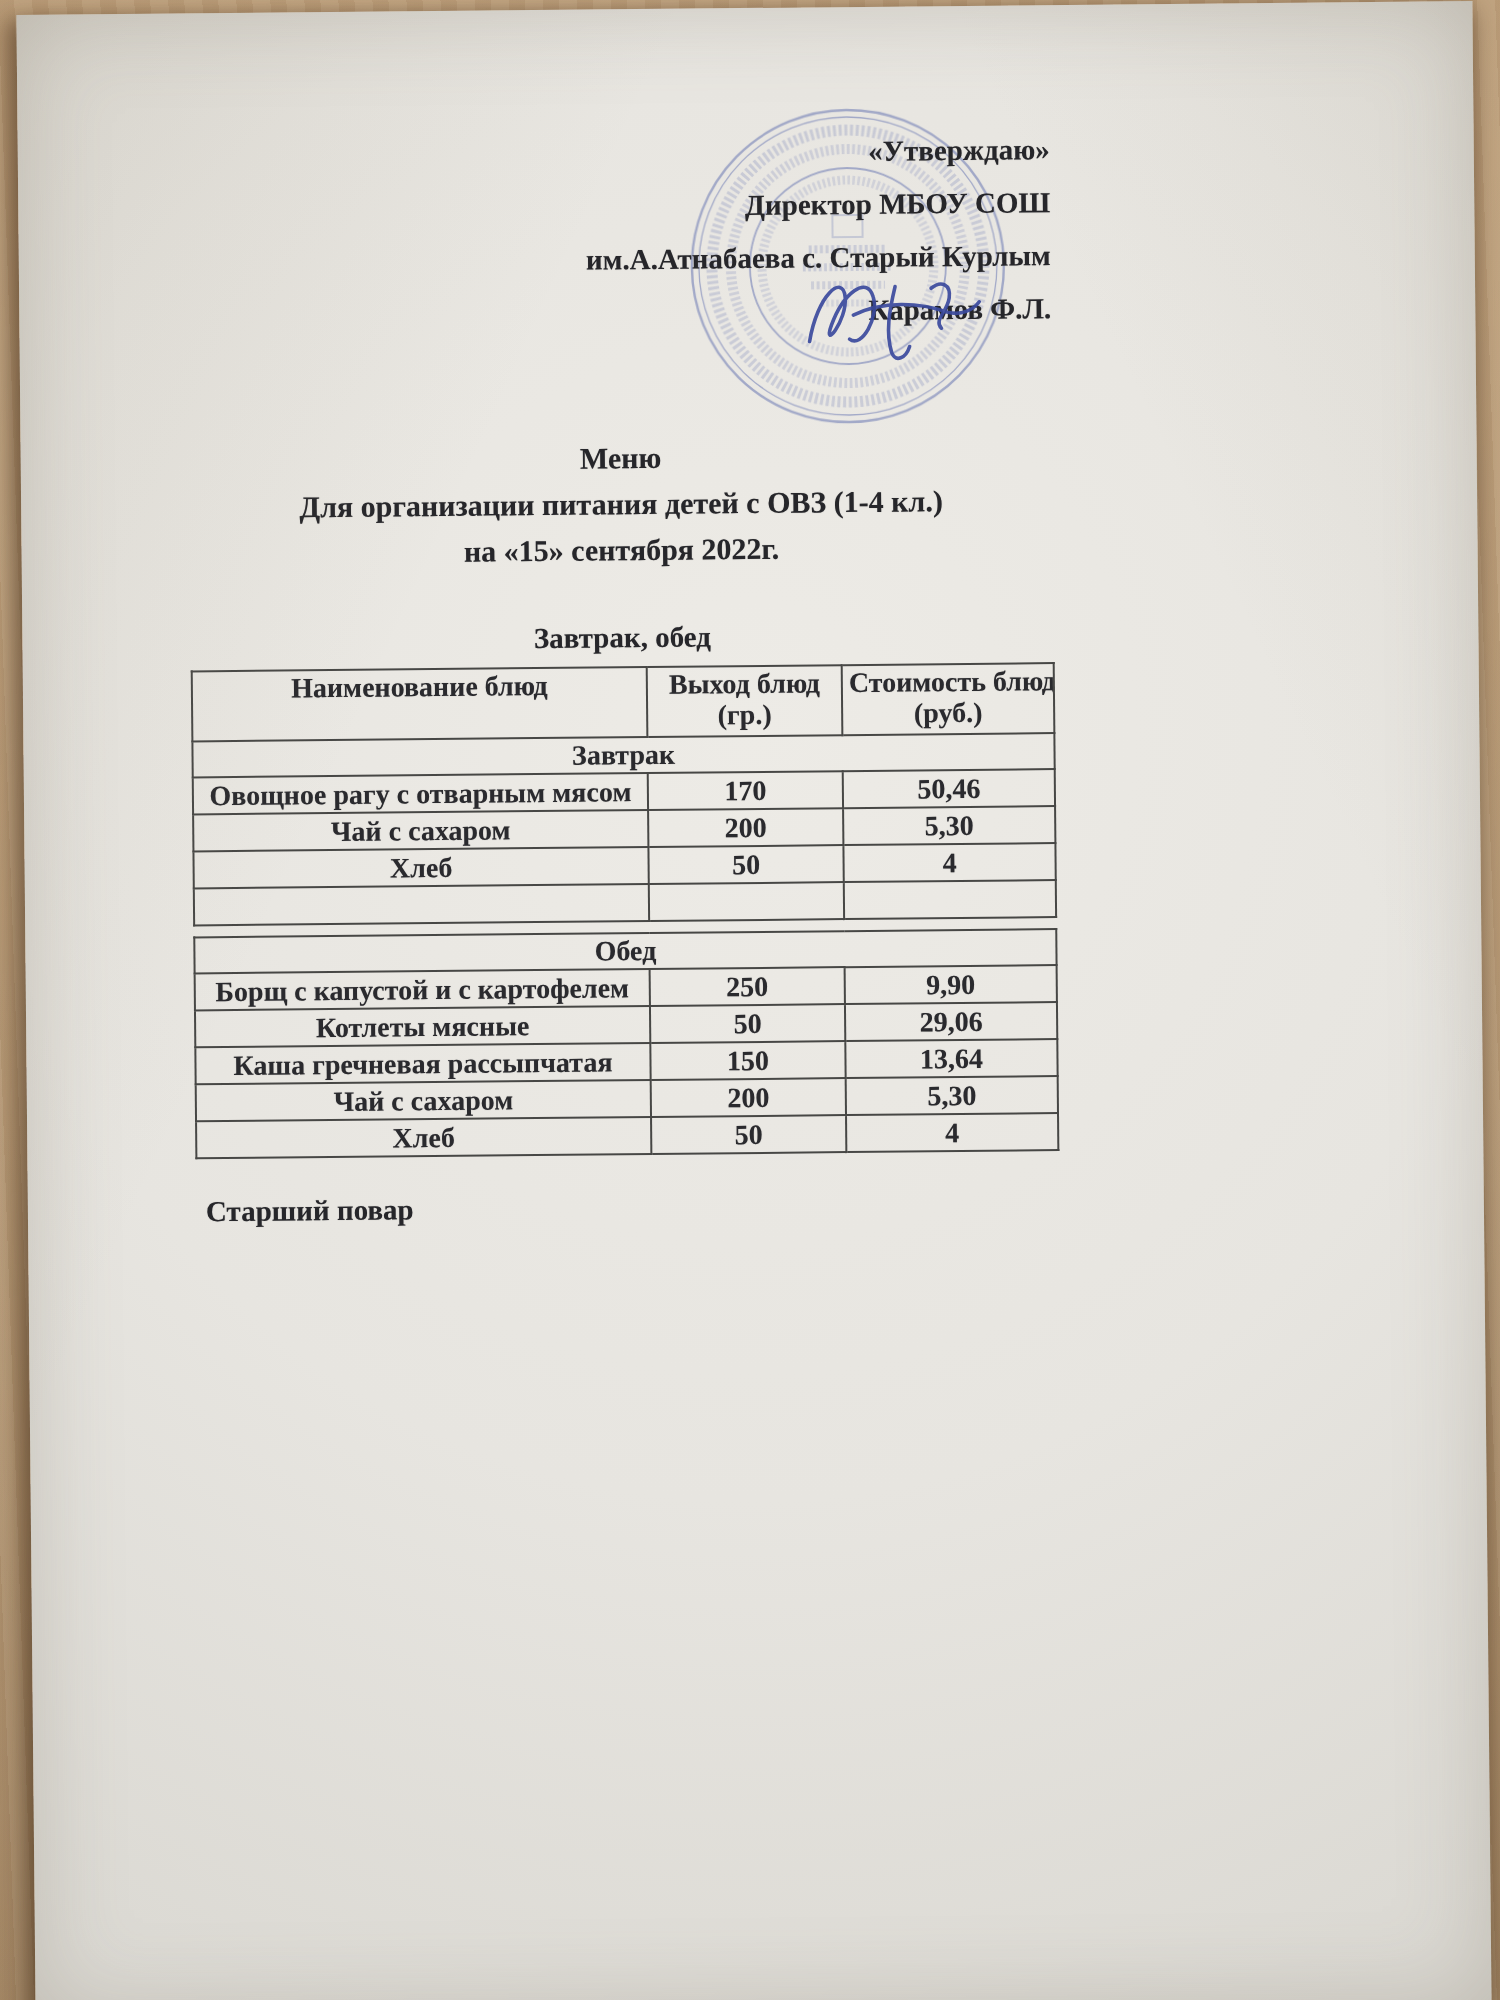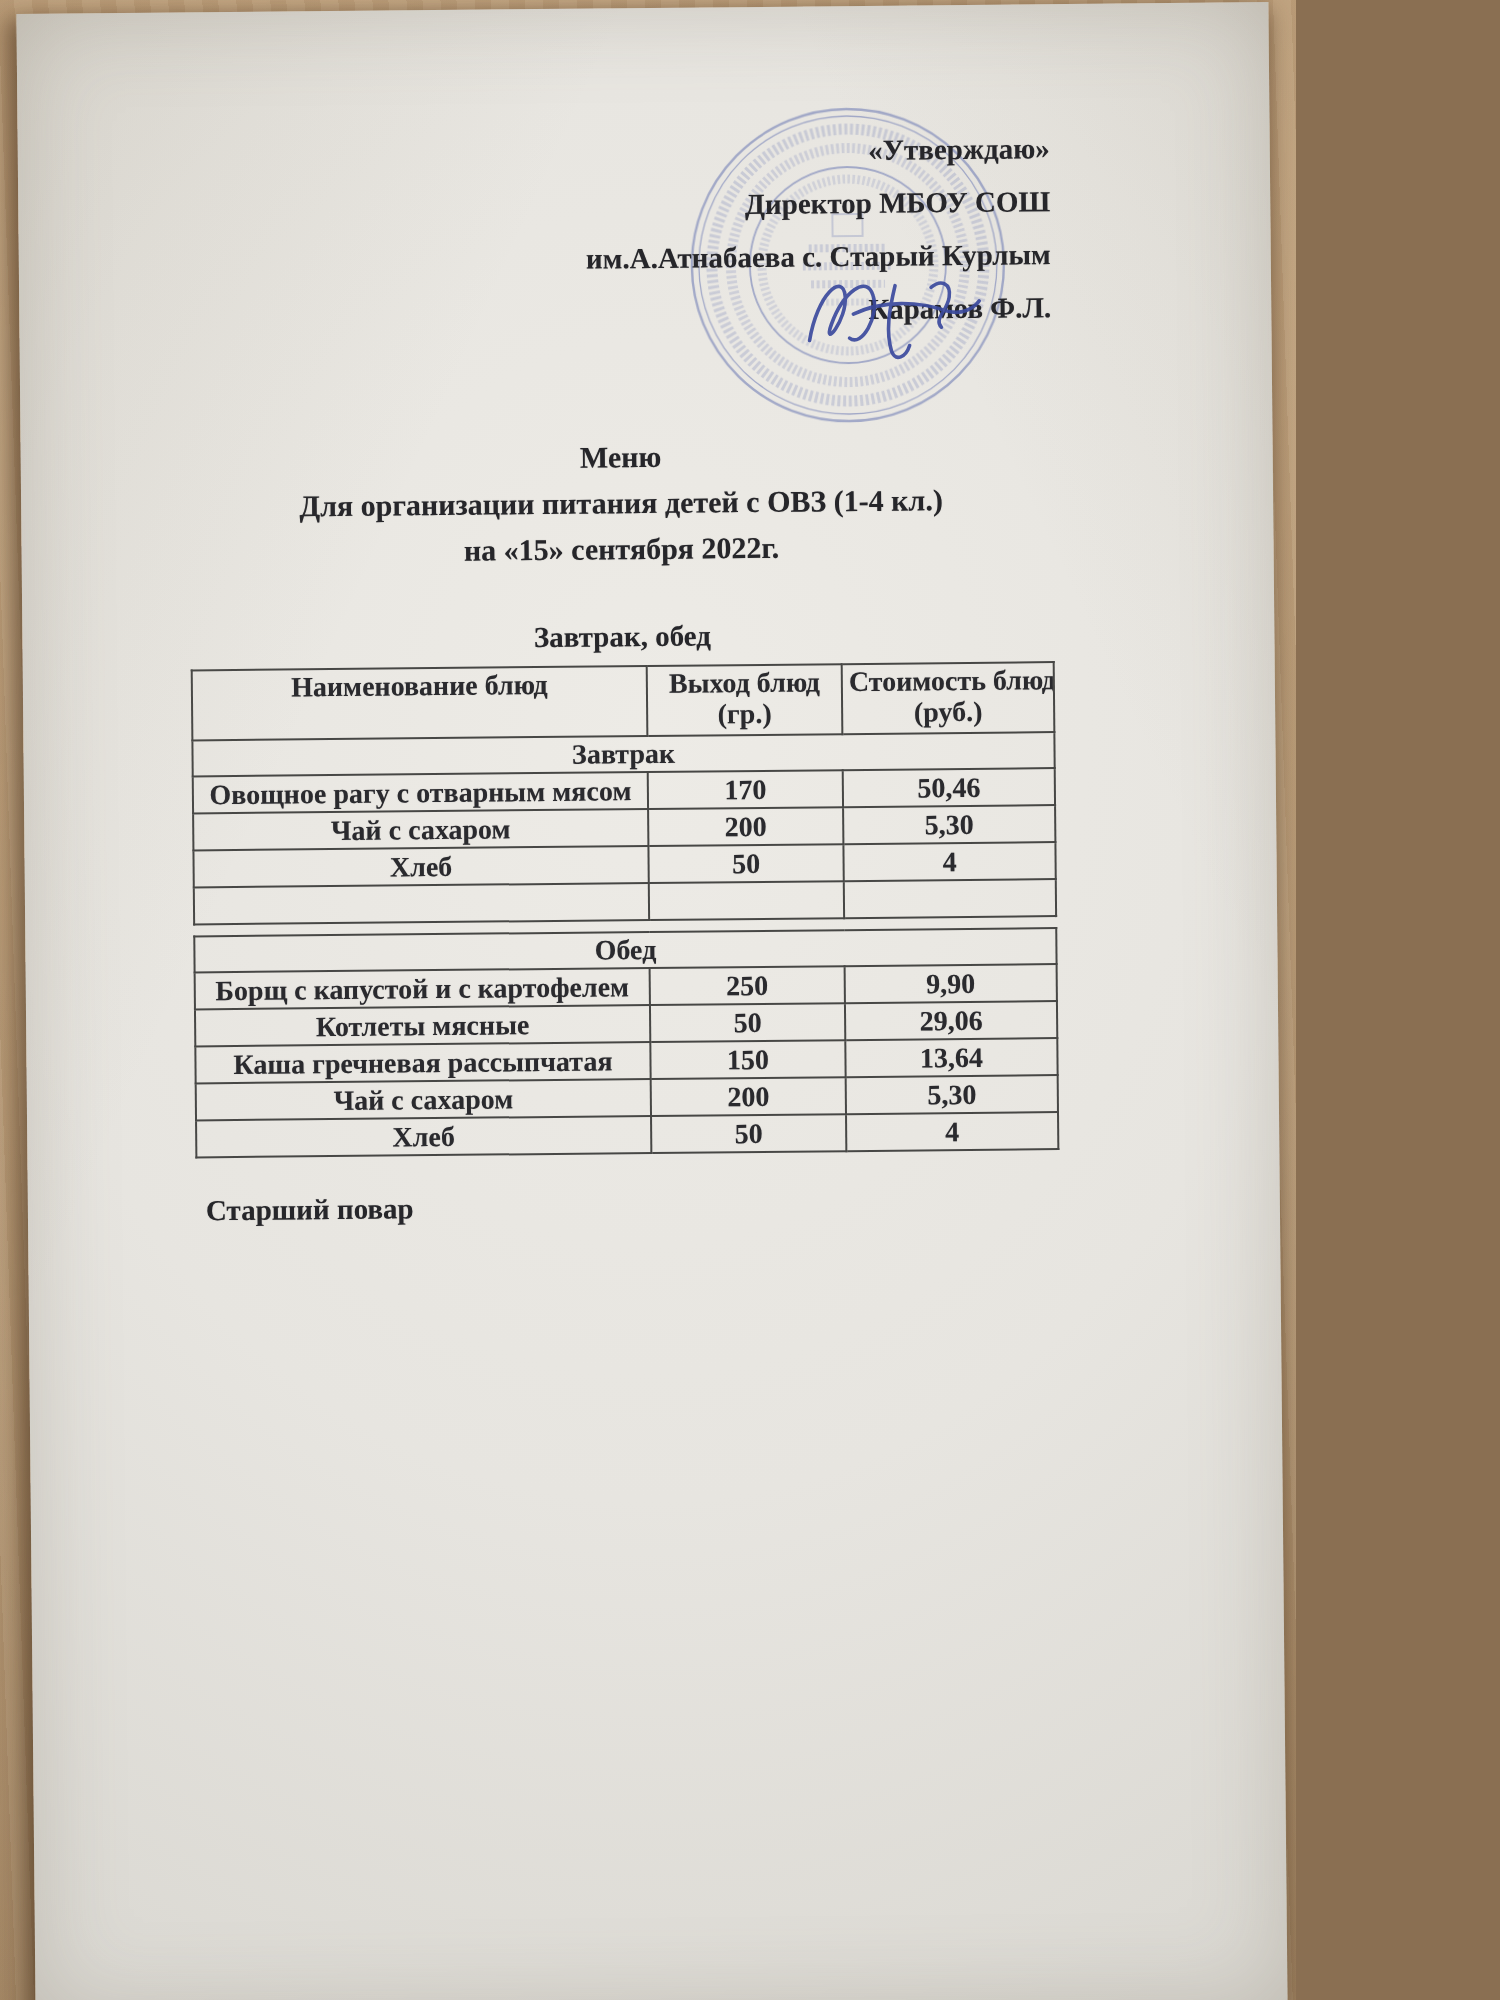--- a/index.html
+++ b/index.html
@@ -1,18 +1,18 @@
 <!DOCTYPE html>
 <html><head>
 <meta charset="utf-8">
 <style>
   html,body{margin:0;padding:0;background:#8a6f52;}
   .scene{
     position:relative;
-    width:1296px;height:2000px;
+    width:1500px;height:2000px;
     overflow:hidden;
     font-family:"Liberation Serif","DejaVu Serif",serif;
     background:
       radial-gradient(130% 95% at 50% 35%, rgba(255,255,255,0.12), rgba(40,20,5,0.18)),
       repeating-linear-gradient(88deg, rgba(115,75,35,0.07) 0 16px, rgba(255,240,215,0.06) 16px 34px),
       linear-gradient(180deg,#cbaa81 0%,#c2a27a 55%,#b89a74 100%);
   }
   .paper{
     position:absolute;left:26px;top:8px;right:18px;bottom:-12px;
     transform:rotate(-0.55deg);

